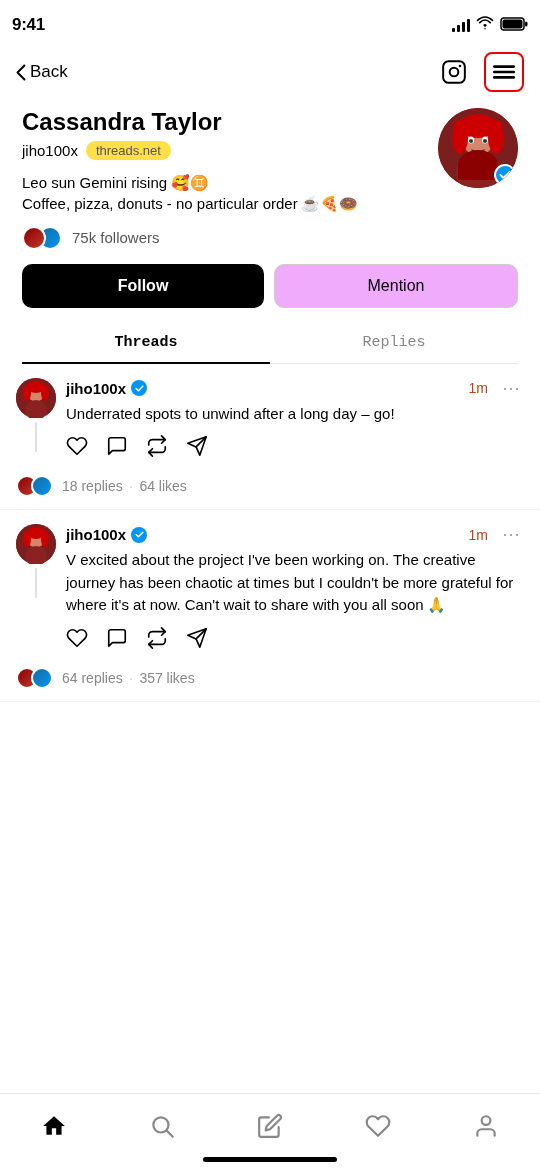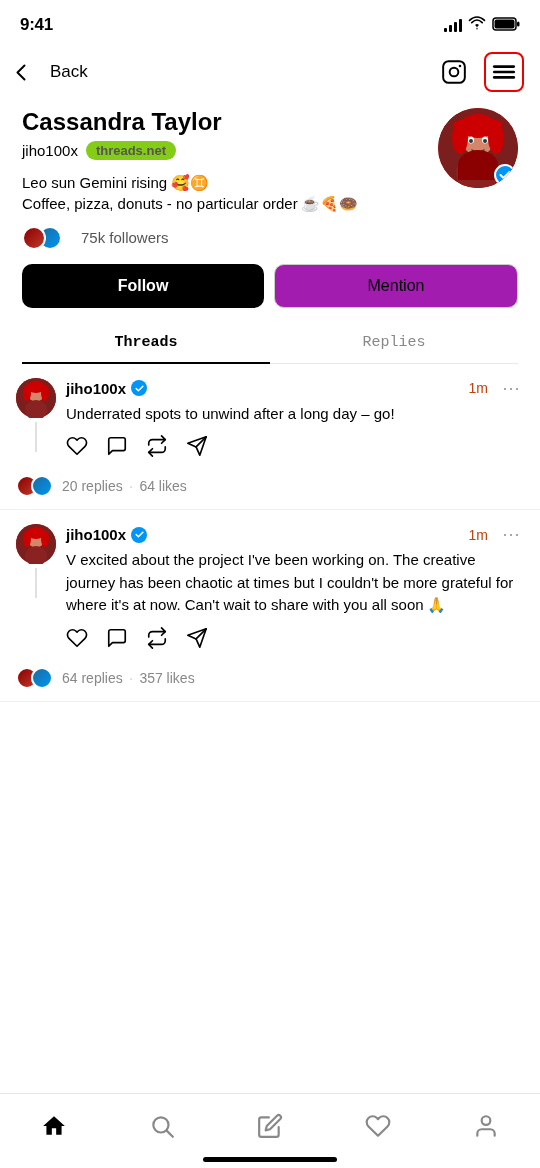--- a/index.html
+++ b/index.html
@@ -11,21 +11,21 @@
       font-family: -apple-system, BlinkMacSystemFont, 'Segoe UI', sans-serif;
       color: #000;
       overflow-x: hidden;
     }
 
     
     .status-bar {
       display: flex;
       justify-content: space-between;
       align-items: center;
-      padding: 12px 20px 6px;
+      padding: 12px 12px 6px;
       height: 44px;
     }
     .status-time {
       font-size: 17px;
       font-weight: 600;
       letter-spacing: -0.3px;
     }
     .status-icons {
       display: flex;
       align-items: center;
@@ -46,21 +46,21 @@
     
     .top-nav {
       display: flex;
       justify-content: space-between;
       align-items: center;
       padding: 8px 16px 8px 16px;
     }
     .back-btn {
       display: flex;
       align-items: center;
-      gap: 20px;
+      gap: 0;
       font-size: 17px;
       color: #000;
       cursor: pointer;
     }
     .nav-right {
       display: flex;
       align-items: center;
       gap: 10px;
     }
     .nav-icon-btn {
@@ -102,26 +102,25 @@
       display: flex;
       align-items: center;
       gap: 8px;
       margin-bottom: 12px;
     }
     .profile-username {
       font-size: 15px;
       color: #000;
     }
     .profile-badge {
-      background: #84cc16;
+      background: #fde047;
       border-radius: 12px;
       padding: 2px 10px;
       font-size: 13px;
       color: #555;
-      font-weight: bold;
     }
     .profile-bio {
       font-size: 15px;
       line-height: 1.4;
       margin-bottom: 12px;
     }
     .profile-avatar {
       width: 80px;
       height: 80px;
       border-radius: 50%;
@@ -186,21 +185,21 @@
       background: linear-gradient(135deg, #8B0000, #c0392b);
       z-index: 3;
     }
     .follower-avatar:nth-child(2) {
       background: linear-gradient(135deg, #1a6b9e, #0095f6);
       z-index: 2;
     }
     .followers-count {
       font-size: 15px;
       color: #555;
-      margin-left: 19px;
+      margin-left: 10px;
     }
 
     
     .action-buttons {
       display: flex;
       gap: 10px;
       margin-bottom: 0;
     }
     .btn-follow {
       flex: 1;
@@ -208,21 +207,21 @@
       color: #fff;
       border: none;
       border-radius: 10px;
       padding: 12px;
       font-size: 16px;
       font-weight: 600;
       cursor: pointer;
     }
     .btn-mention {
       flex: 1;
-      background: #a21caf;
+      background: #f0abfc;
       color: #000;
       border: 1.5px solid #ccc;
       border-radius: 10px;
       padding: 12px;
       font-size: 16px;
       font-weight: 500;
       cursor: pointer;
     }
 
     
@@ -591,21 +590,21 @@
           </svg>
         </div>
       </div>
     </div>
   </div>
   <div class="post-stats">
     <div class="post-stats-avatars">
       <div class="stat-avatar"></div>
       <div class="stat-avatar" style="background:linear-gradient(135deg,#1a6b9e,#0095f6);"></div>
     </div>
-    <span style="margin-left:10px;">20 replies</span>
+    <span style="margin-left:10px;">18 replies</span>
     <span class="dot-sep">·</span>
     <span>64 likes</span>
   </div>
 </div>
 
 <div class="thread-post">
   <div class="post-header">
     <div class="post-avatar-col">
       <div class="post-avatar">
         <svg width="40" height="40" viewBox="0 0 40 40" xmlns="http://www.w3.org/2000/svg">

